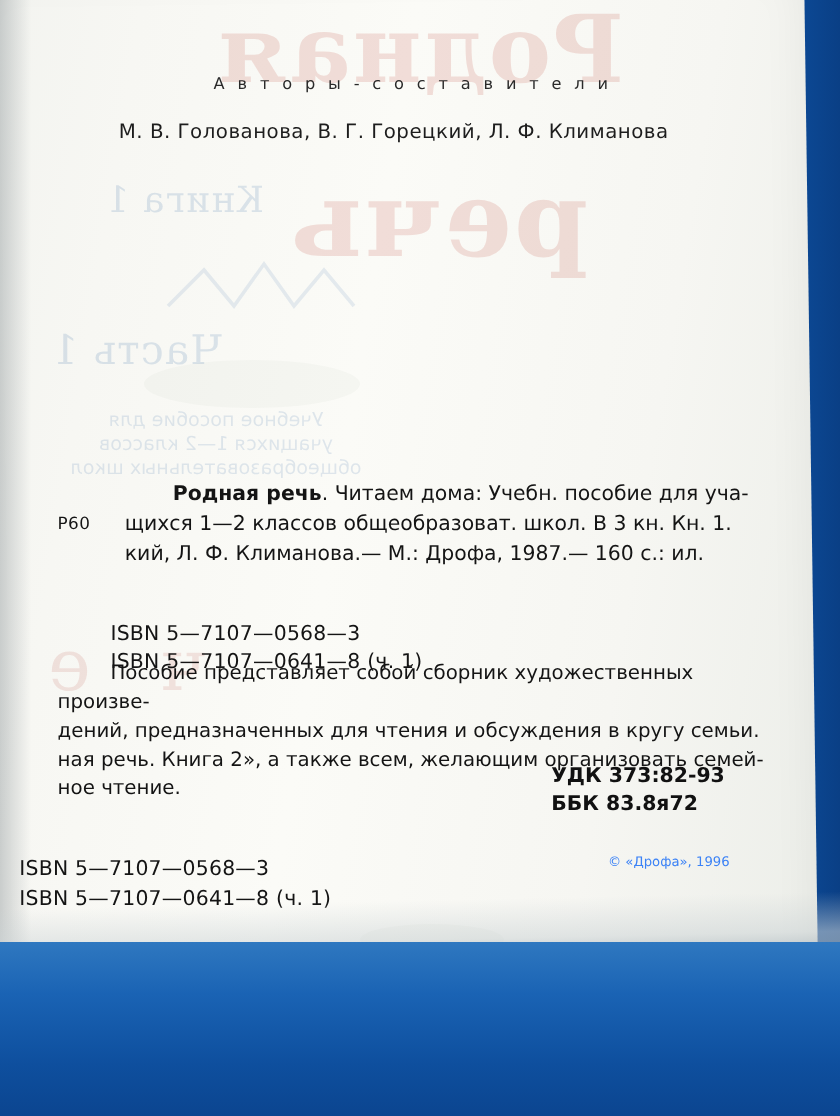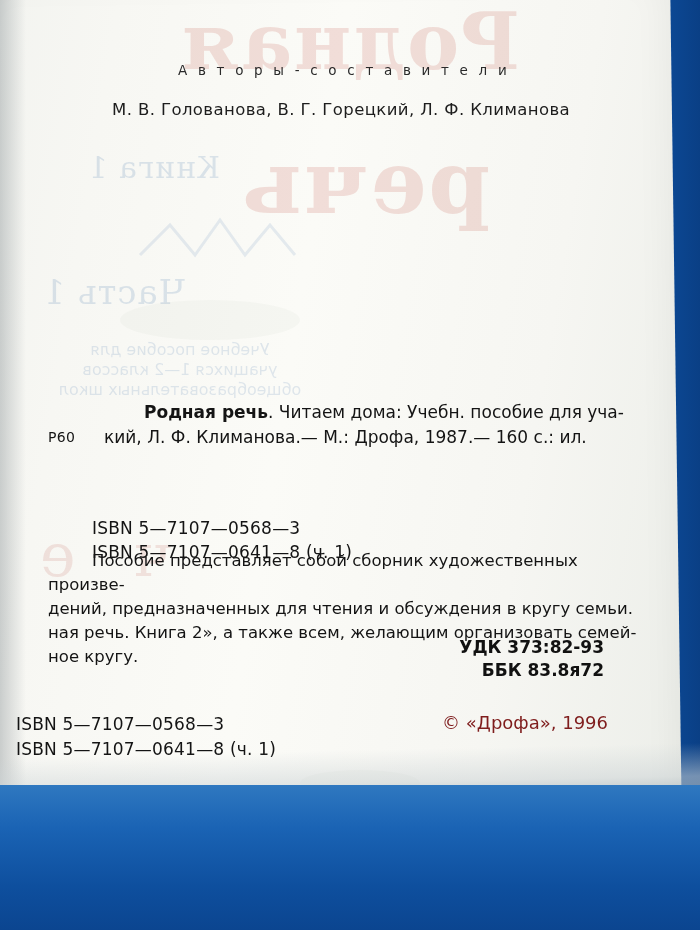--- a/index.html
+++ b/index.html
@@ -169,21 +169,21 @@
     position: absolute;
     left: 178px;
     top: 62px;
     font-size: 13.5px;
     letter-spacing: 3.2px;
     color: #2a2a2a;
     font-family: "DejaVu Sans", sans-serif;
   }
   .authors-names {
     position: absolute;
-    left: 112px;
+    left: 99px;
     top: 100px;
     font-size: 16.5px;
     letter-spacing: 0.4px;
     color: #1d1d1d;
     font-family: "DejaVu Sans", sans-serif;
   }
 
   .cip {
     position: absolute;
     left: 48px;
@@ -228,43 +228,42 @@
     width: 610px;
     font-size: 16.5px;
     line-height: 24px;
     color: #141414;
   }
 
   .udk {
     position: absolute;
     right: 96px;
     top: 636px;
-    text-align: right;
     font-size: 17px;
     line-height: 23px;
     font-weight: bold;
     color: #111;
   }
 
   .isbn-bottom {
     position: absolute;
     left: 16px;
     top: 712px;
     font-size: 17px;
     line-height: 25px;
     color: #141414;
     letter-spacing: 0.2px;
   }
 
   .copyright {
     position: absolute;
     right: 92px;
     top: 712px;
-    font-size: 18px;
-    color: #7f1d1d;
+    font-size: 11px;
+    color: #3b82f6;
   }
 
   
   .blotch {
     position: absolute;
     border-radius: 50%;
     background: rgba(160,170,160,0.06);
     pointer-events: none;
   }
 </style>
@@ -294,34 +293,35 @@
   <div class="blotch" style="left:300px;top:770px;width:120px;height:26px;"></div>
   <div class="blotch" style="left:120px;top:300px;width:180px;height:40px;"></div>
 
   <div class="authors-label">А в т о р ы - с о с т а в и т е л и</div>
   <div class="authors-names">М. В. Голованова, В. Г. Горецкий, Л. Ф. Климанова</div>
 
   <div class="cip">
     <div class="code">Р60</div>
     <div class="body">
       <div class="l0"><b>Родная речь</b><span>. Читаем дома: Учебн. пособие для уча-</span></div>
+      <div>щихся 1—2 классов общеобразоват. школ. В 3 кн. Кн. 1.</div>
       <div>кий, Л. Ф. Климанова.— М.: Дрофа, 1987.— 160 с.: ил.</div>
     </div>
   </div>
 
   <div class="isbn-block">
     <div>ISBN 5—7107—0568—3</div>
     <div>ISBN 5—7107—0641—8 (ч. 1)</div>
   </div>
 
   <div class="annotation">
     <div style="text-indent:44px;">Пособие представляет собой сборник художественных произве-</div>
     <div>дений, предназначенных для чтения и обсуждения в кругу семьи.</div>
     <div>ная речь. Книга 2», а также всем, желающим организовать семей-</div>
-    <div>ное кругу.</div>
+    <div>ное чтение.</div>
   </div>
 
   <div class="udk">
     <div>УДК 373:82-93</div>
     <div>ББК 83.8я72</div>
   </div>
 
   <div class="isbn-bottom">
     <div>ISBN 5—7107—0568—3</div>
     <div>ISBN 5—7107—0641—8 (ч. 1)</div>

